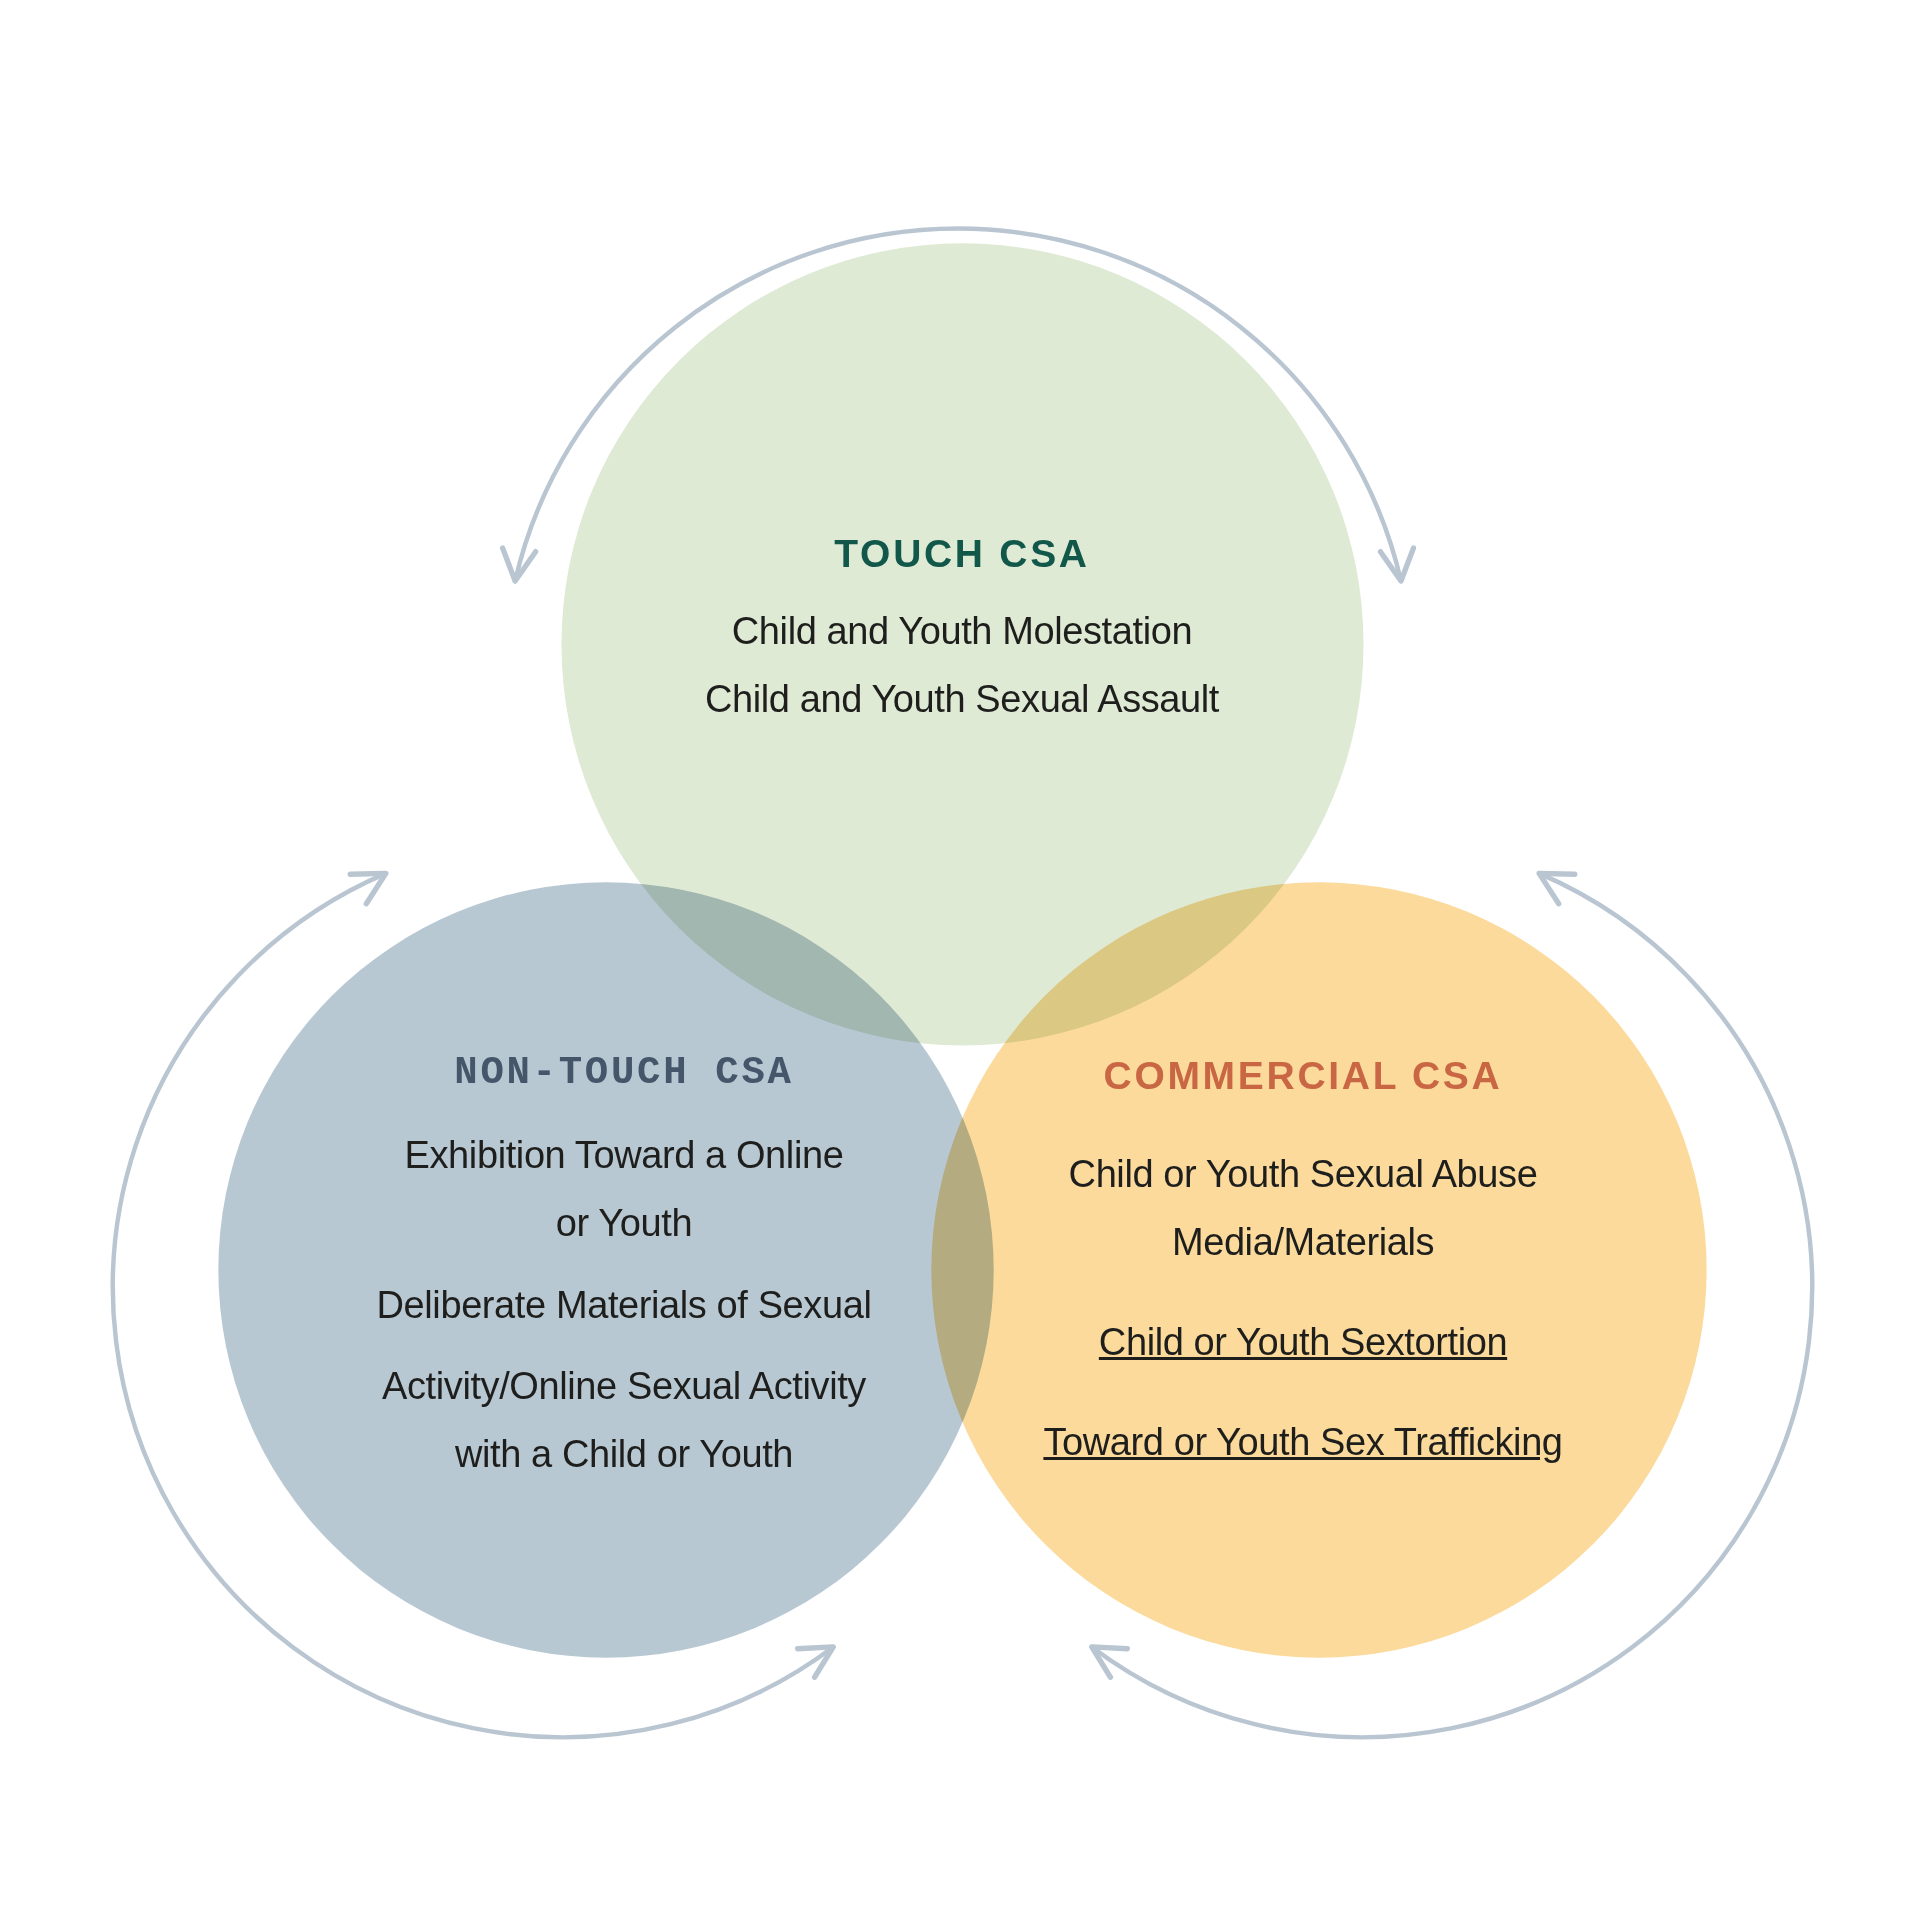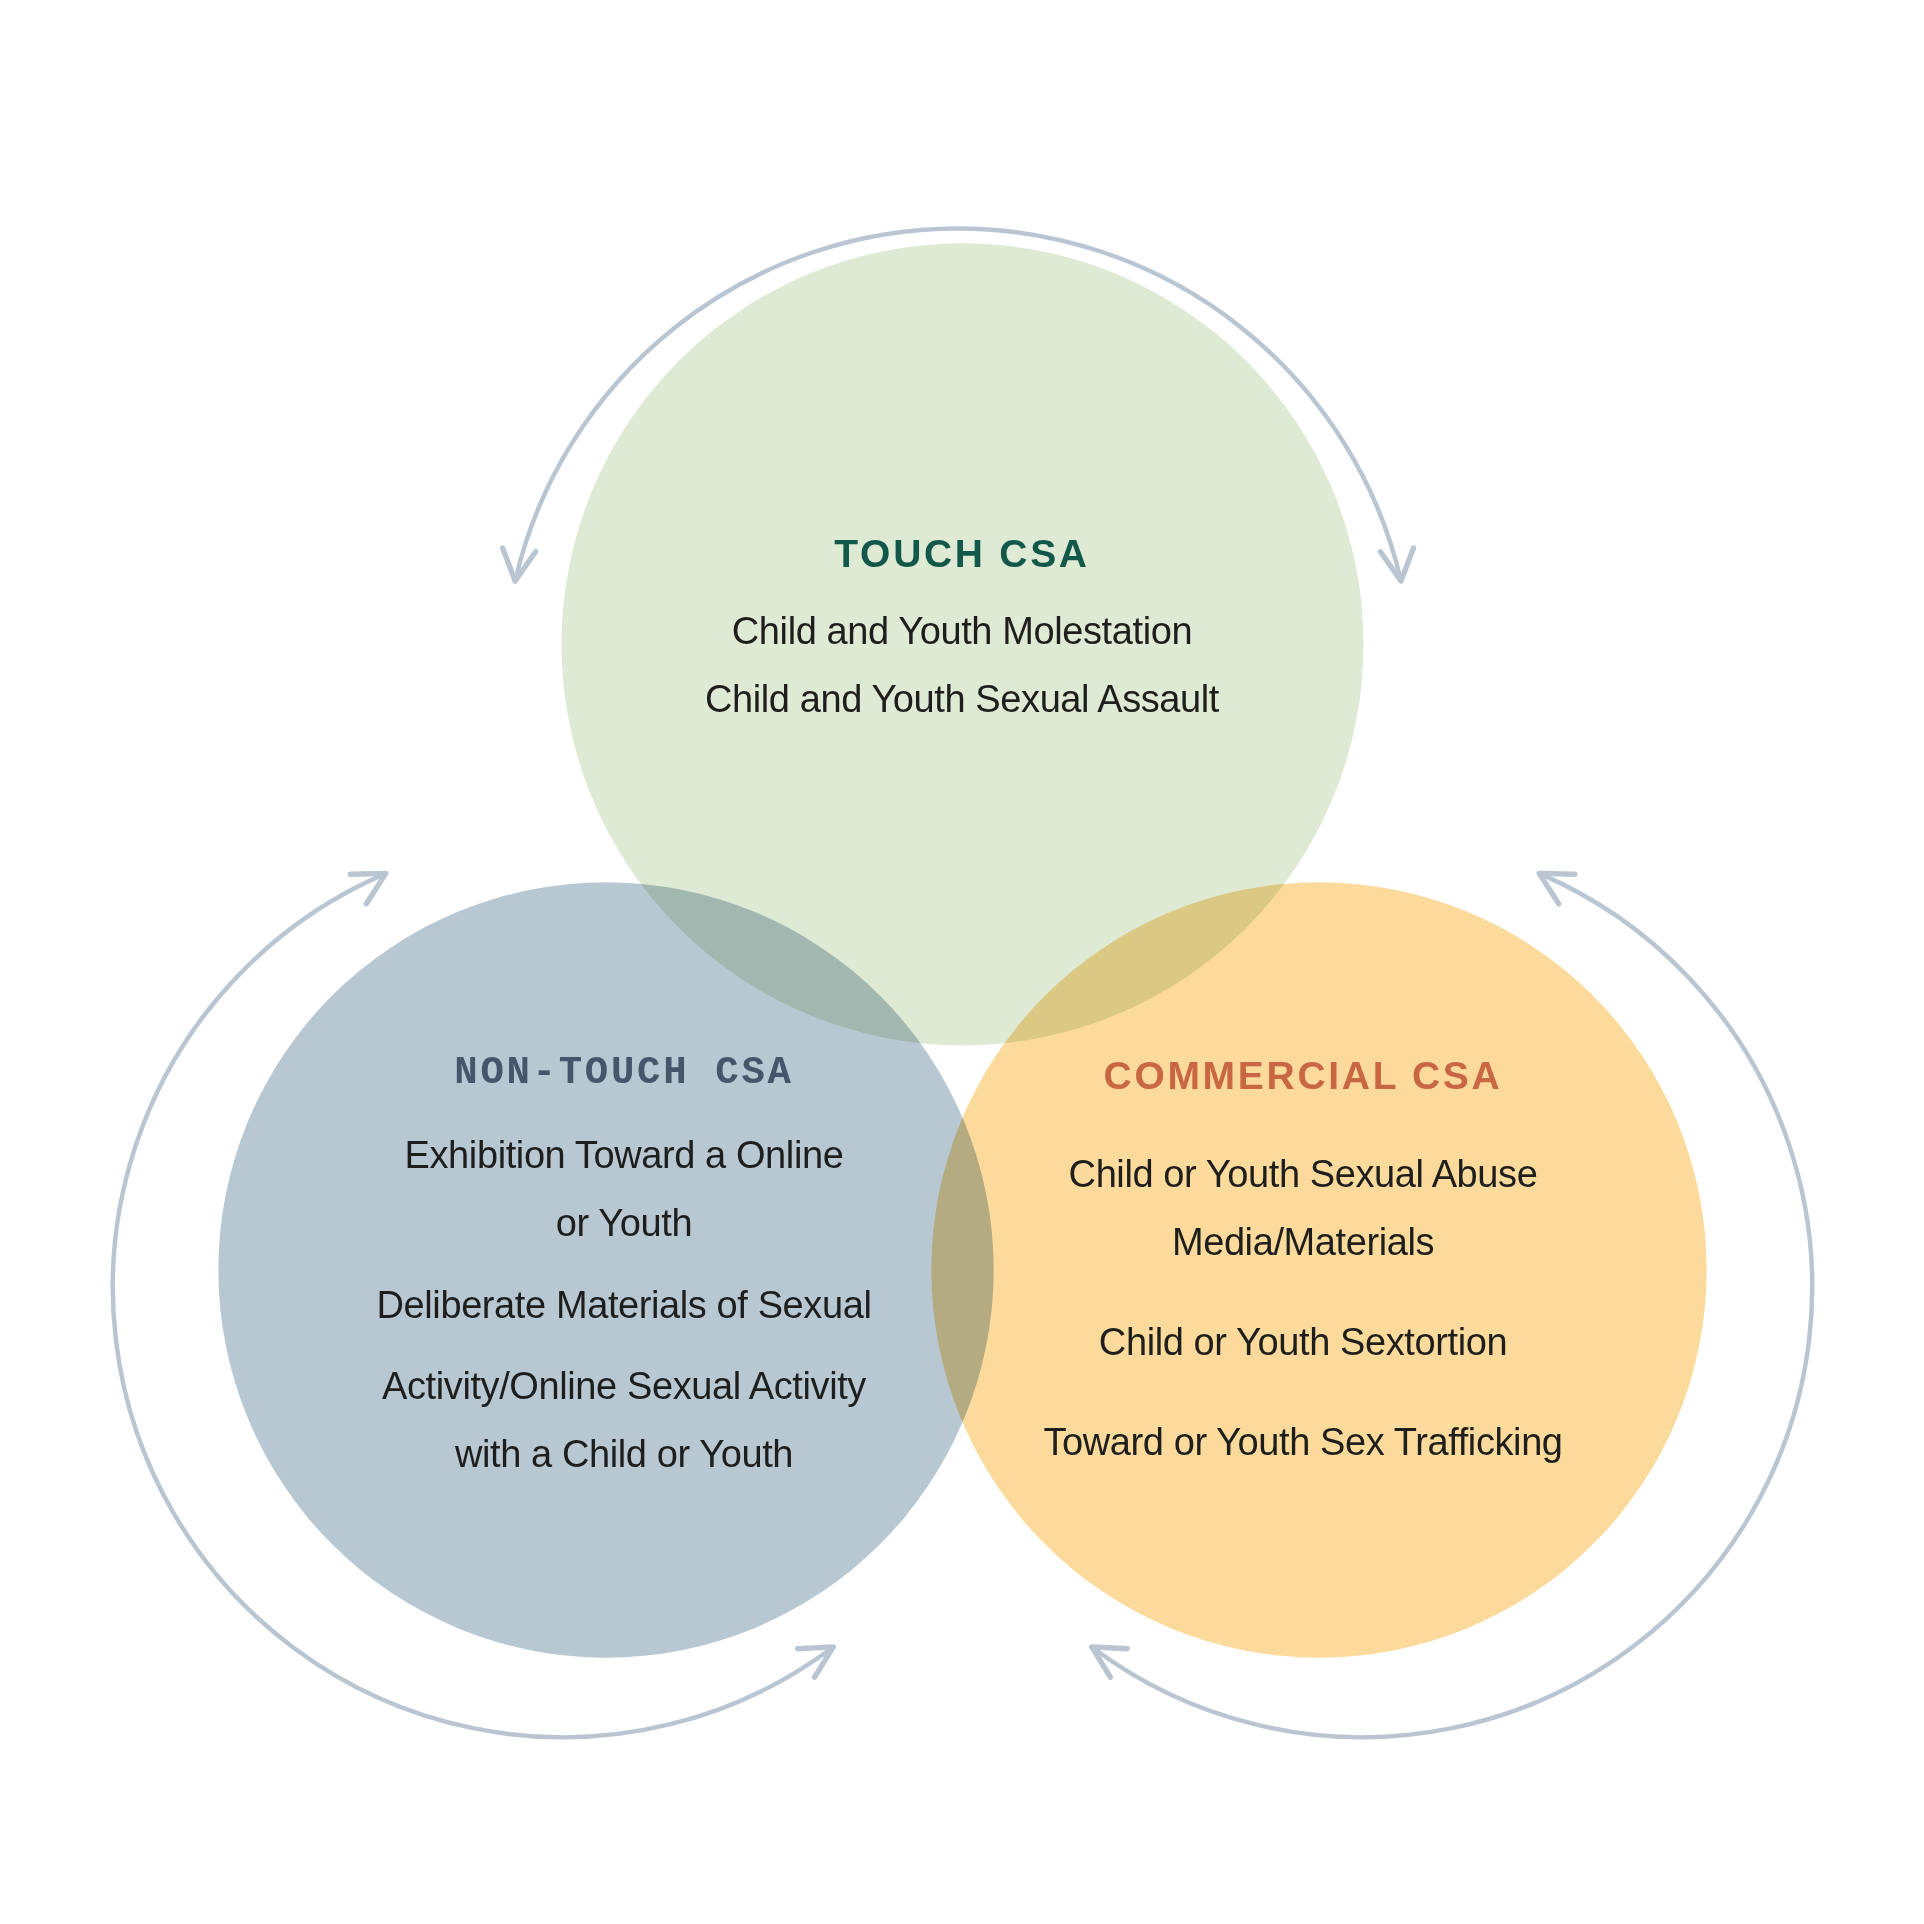--- a/index.html
+++ b/index.html
@@ -36,21 +36,21 @@
   }
   .block-touch      { left: 472px;  top: 520px;  }
   .block-nontouch   { left: 134px;  top: 1039px; }
   .block-commercial { left: 813px;  top: 1042px; }
 
   .block-touch .title      { color: #12584a; margin-bottom: 9px; }
   .block-nontouch .title   { color: #45566b; margin-bottom: 14.3px; font-family: Liberation Mono, monospace; }
   .block-commercial .title { color: #c96745; margin-bottom: 30px; }
 
   .block-nontouch .gap   { margin-top: 13.4px; }
-  .block-commercial .gap { margin-top: 32px; }
+  .block-commercial .gap { margin-top: 32px; text-decoration: underline; }
 </style>
 </head>
 <body>
 
 <div class="canvas">
 
   <svg class="venn-svg" width="1925" height="1925" viewBox="0 0 2160 2160">
     <rect x="0" y="0" width="2160" height="2160" fill="#ffffff"></rect>
 
     <g>

